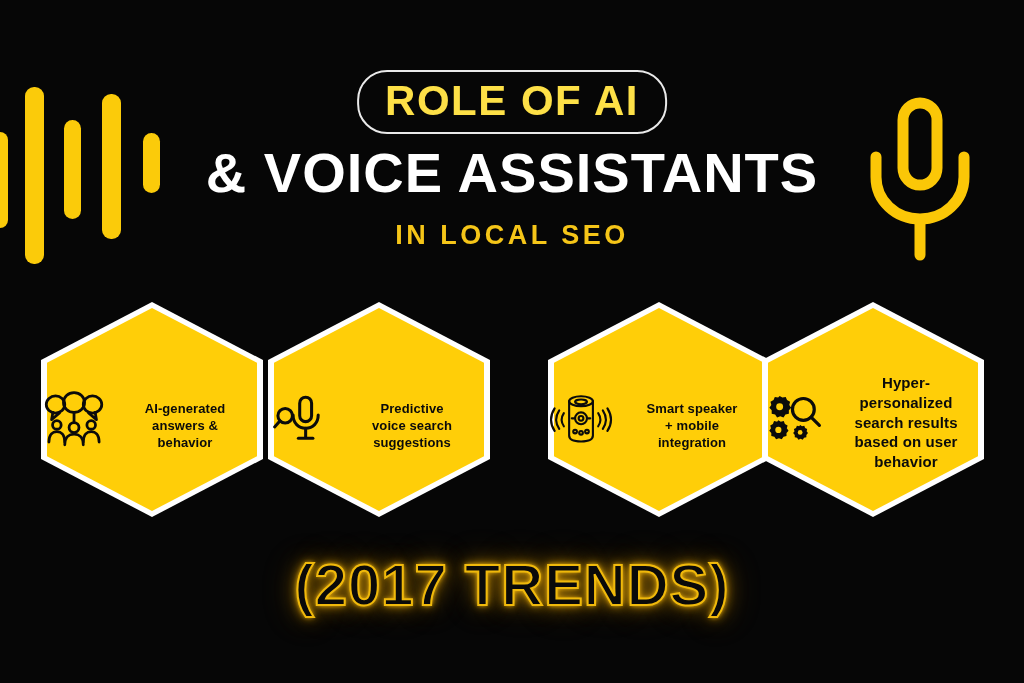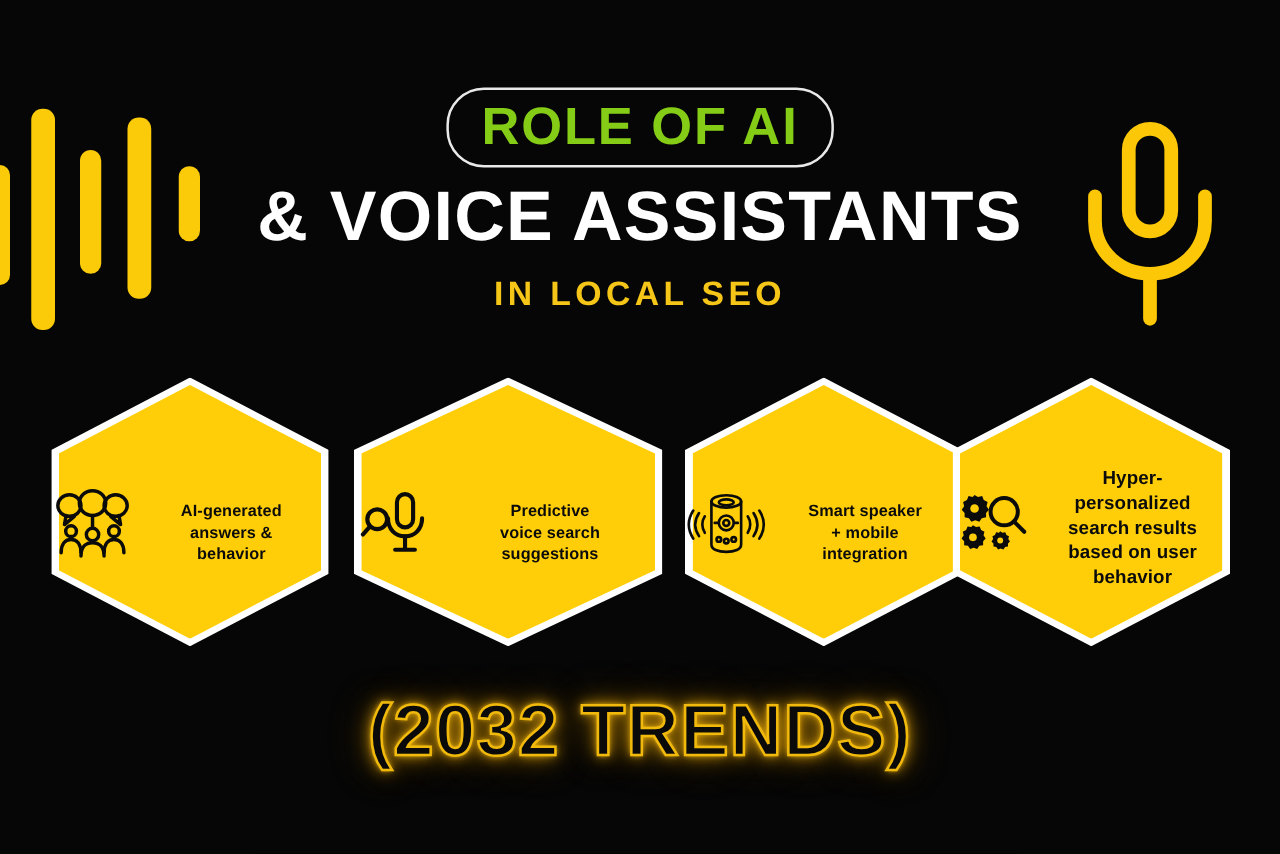--- a/index.html
+++ b/index.html
@@ -47,21 +47,21 @@
     position: absolute;
     left: 50%;
     transform: translateX(-50%);
     top: 70px;
     border: 2px solid #E9E9E9;
     border-radius: 30px;
     padding: 8px 26px 10px 26px;
     box-sizing: border-box;
   }
   .badge-text {
-    color: #84cc16;
+    color: #fde047;
     font-size: 42px;
     font-weight: bold;
     letter-spacing: 1.5px;
     line-height: 1;
     white-space: nowrap;
     display: block;
   }
 
   .title-main {
     position: absolute;
@@ -223,21 +223,21 @@
           <path d="M64 74 C64 62 70 58 76 58 C82 58 88 62 88 74"></path>
         </svg>
         <div class="hex-label">
           <div>AI-generated</div>
           <div>answers &amp;</div>
           <div>behavior</div>
         </div>
       </div>
     </div>
 
-    <div class="hex" style="left:283px;padding-left:25px;">
+    <div class="hex" style="left:268px;">
       <div class="hex-outer"></div>
       <div class="hex-inner"></div>
       <div class="hex-content">
         <svg class="hex-icon" viewBox="0 0 100 78" fill="none" stroke="#0B0B0B" stroke-width="4.6" stroke-linecap="round" stroke-linejoin="round">
 
           <rect x="48" y="6" width="18" height="37" rx="9" ry="9"></rect>
 
           <path d="M38 33 C38 45 46 53 57 53 C68 53 76 45 76 33"></path>
 
           <line x1="57" y1="53" x2="57" y2="66"></line>
@@ -320,15 +320,15 @@
           <div>personalized</div>
           <div>search results</div>
           <div>based on user</div>
           <div>behavior</div>
         </div>
       </div>
     </div>
 
   </div>
 
-  <div class="neon">(2032 TRENDS)</div>
+  <div class="neon">(2017 TRENDS)</div>
 
 </div>
 
 </body></html>

